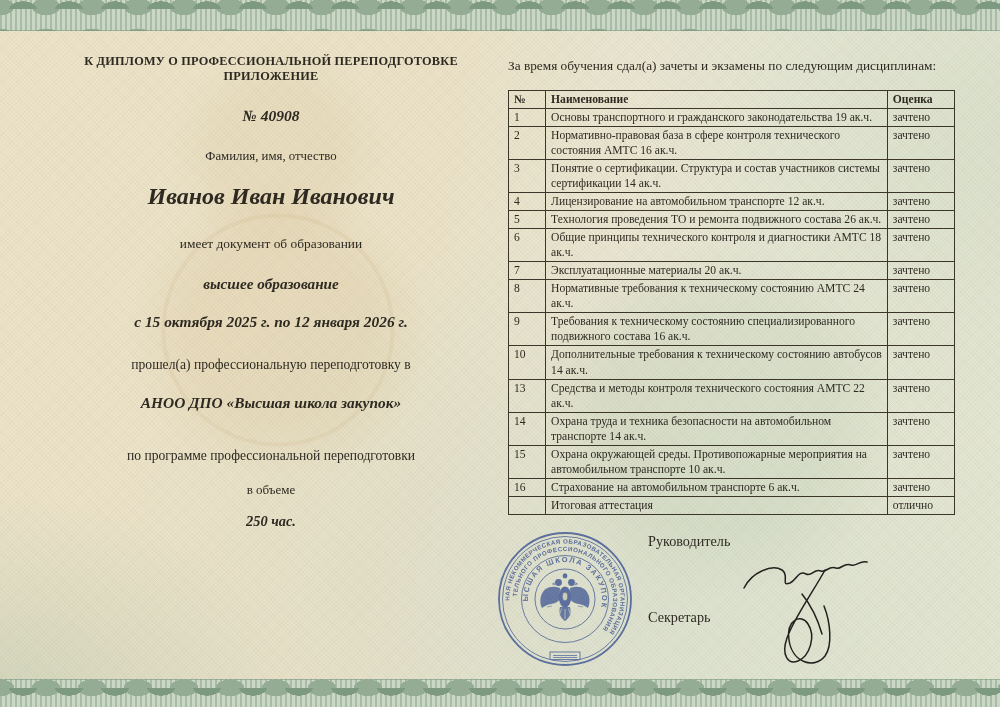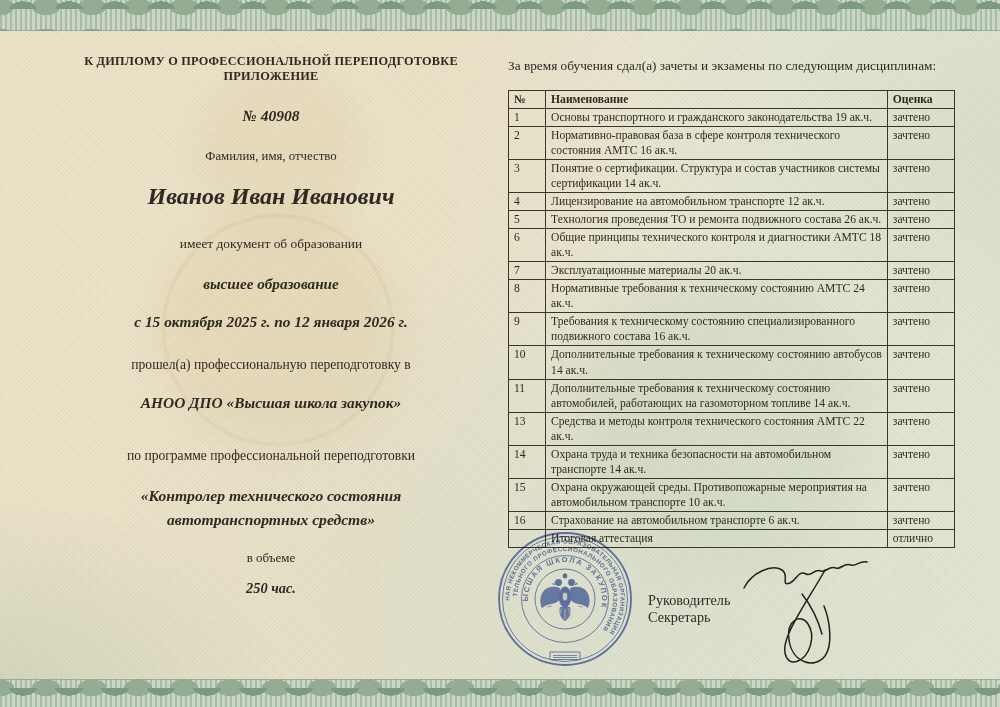--- a/index.html
+++ b/index.html
@@ -65,21 +65,21 @@
   .intro{font-size:13.3px;line-height:1.62;text-align:justify;}
   table.grades{border-collapse:collapse;margin-top:13px;width:447px;
     font-size:11.6px;line-height:1.3;}
   table.grades th,table.grades td{border:1px solid #3c362a;padding:1px 5px;vertical-align:top;text-align:left;}
   table.grades th{font-weight:bold;}
   td.col-num,th.col-num{width:26px;}
   td.col-name,th.col-name{width:330px;}
   td.col-grade,th.col-grade{width:56px;}
 
   .sig-label{position:absolute;font-size:14.2px;color:#2e2a22;}
-  .sig-head{left:648px;top:592px;}
+  .sig-head{left:648px;top:533px;}
   .sig-sec{left:648px;top:609px;}
   .signature-svg{position:absolute;left:730px;top:548px;pointer-events:none;}
 
   .stamp{position:absolute;left:495px;top:529px;width:140px;height:140px;opacity:.82;mix-blend-mode:multiply;}
   .stamp text{font-family:"Liberation Sans","DejaVu Sans",sans-serif;font-weight:bold;}
 </style>
 </head>
 <body>
 
 <div class="page">
@@ -93,24 +93,20 @@
     <div class="h-caps">ПРИЛОЖЕНИЕ</div>
     <div class="doc-number">№ 40908</div>
     <div class="fio-label">Фамилия, имя, отчество</div>
     <div class="fio">Иванов Иван Иванович</div>
     <div class="plain-sm">имеет документ об образовании</div>
     <div class="bi-md">высшее образование</div>
     <div class="bi-dates">с 15 октября 2025 г. по 12 января 2026 г.</div>
     <div class="passed">прошел(а) профессиональную переподготовку в</div>
     <div class="org">АНОО ДПО «Высшая школа закупок»</div>
     <div class="prog-label">по программе профессиональной переподготовки</div>
-    <div class="prog">
-      <div>«Контролер технического состояния</div>
-      <div>автотранспортных средств»</div>
-    </div>
     <div class="vol-label">в объеме</div>
     <div class="vol">250 час.</div>
   </div>
 
   <div class="right-col">
     <div class="intro">За время обучения сдал(а) зачеты и экзамены по следующим дисциплинам:</div>
     <table class="grades">
       <thead>
         <tr>
           <th class="col-num">№</th>
@@ -160,25 +156,20 @@
             <td class="col-grade">зачтено</td>
           </tr>
           <tr>
             <td class="col-num">9</td>
             <td class="col-name">Требования к техническому состоянию специализированного подвижного состава 16 ак.ч.</td>
             <td class="col-grade">зачтено</td>
           </tr>
           <tr>
             <td class="col-num">10</td>
             <td class="col-name">Дополнительные требования к техническому состоянию автобусов 14 ак.ч.</td>
-            <td class="col-grade">зачтено</td>
-          </tr>
-          <tr>
-            <td class="col-num">11</td>
-            <td class="col-name">Дополнительные требования к техническому состоянию автомобилей, работающих на газомоторном топливе 14 ак.ч.</td>
             <td class="col-grade">зачтено</td>
           </tr>
           <tr>
             <td class="col-num">13</td>
             <td class="col-name">Средства и методы контроля технического состояния АМТС 22 ак.ч.</td>
             <td class="col-grade">зачтено</td>
           </tr>
           <tr>
             <td class="col-num">14</td>
             <td class="col-name">Охрана труда и техника безопасности на автомобильном транспорте 14 ак.ч.</td>

